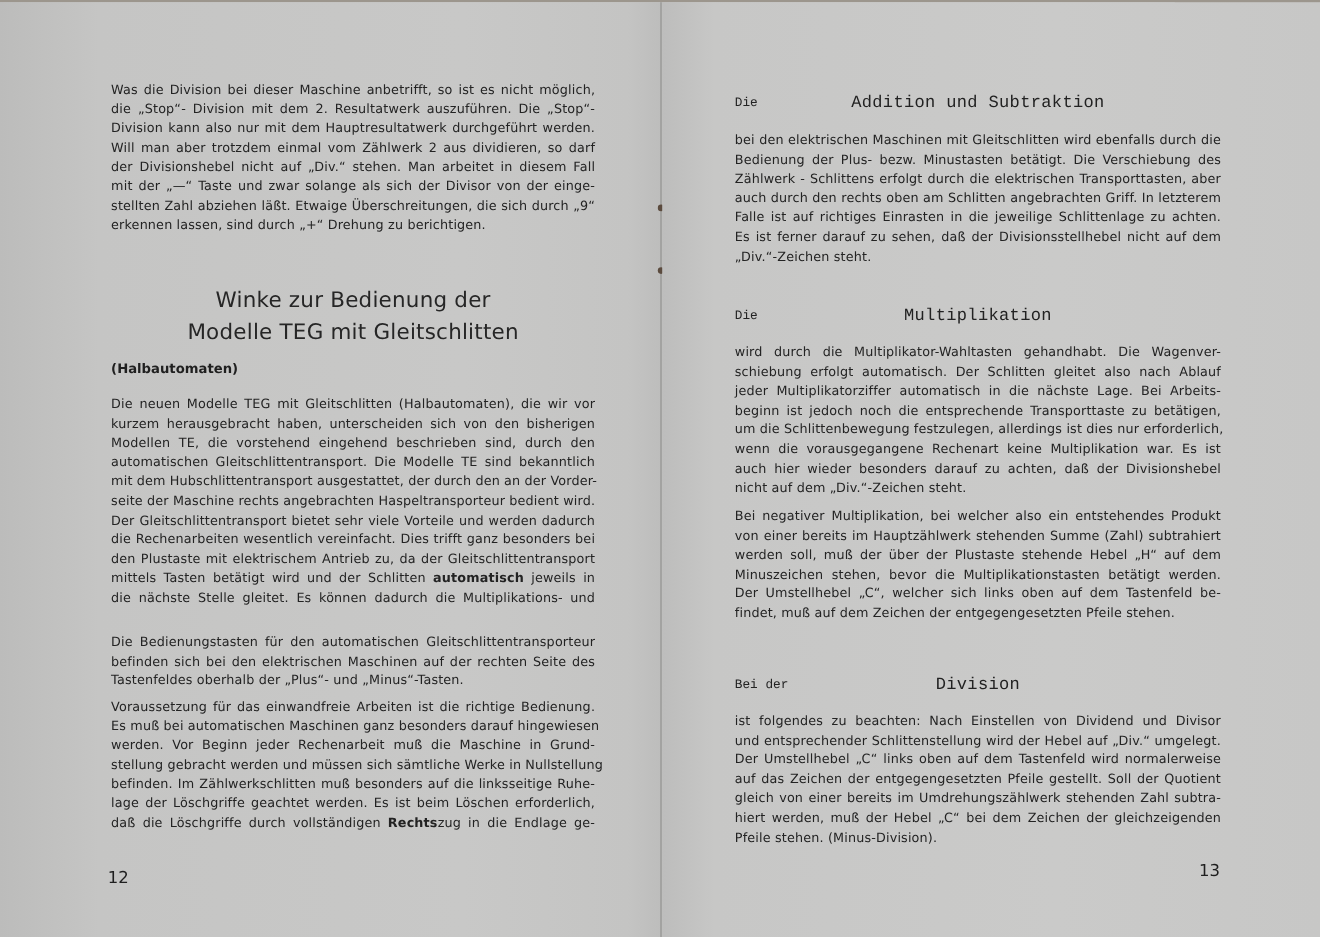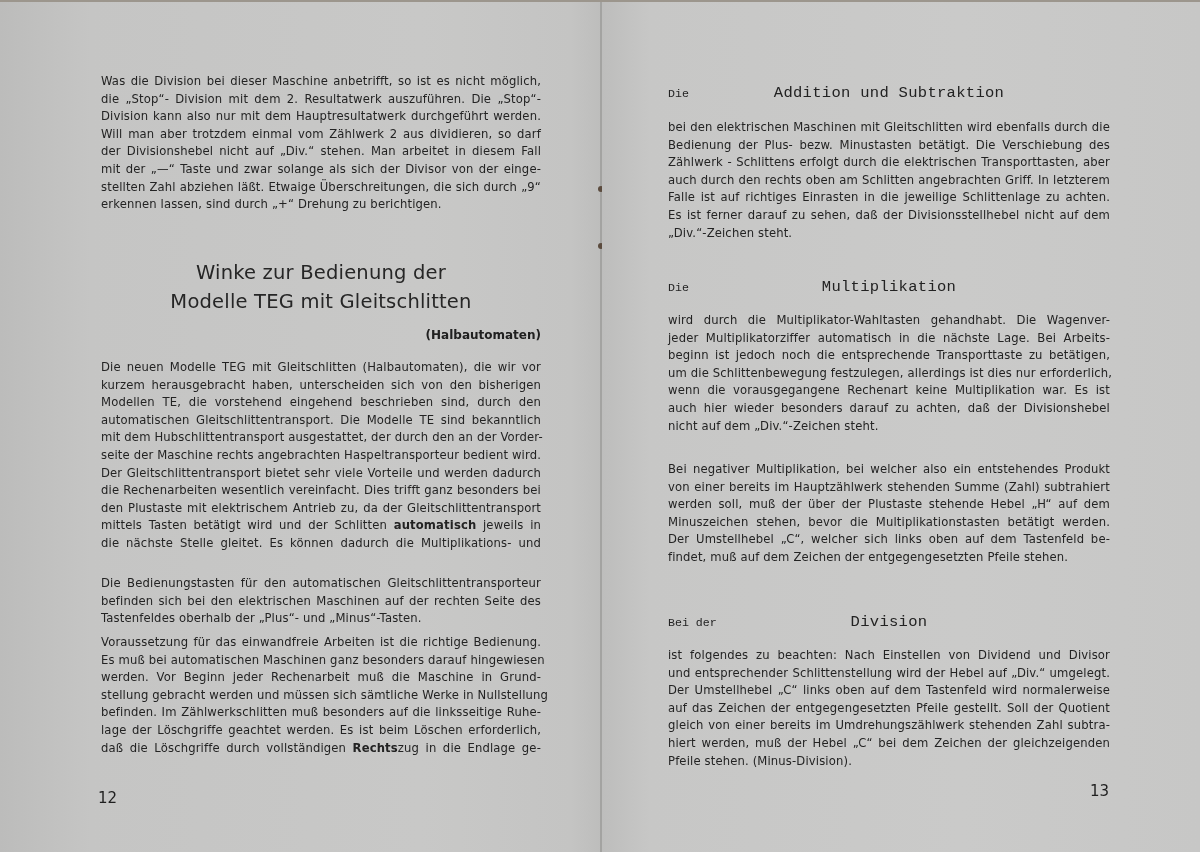--- a/index.html
+++ b/index.html
@@ -70,21 +70,21 @@
       left: 101px; width: 440px;
       text-align: center;
       font-size: 19.5px;
       line-height: 29px;
       color: #262626;
       letter-spacing: 0.2px;
     }
     .sub-heading {
       position: absolute;
       left: 101px; width: 440px;
-      text-align: right;
+      text-align: left;
       font-size: 12px;
       font-weight: bold;
       color: #202020;
     }
     .sec-head {
       position: absolute;
       left: 668px; width: 442px;
       height: 24px;
       font-family: Liberation Mono, monospace;
     }
@@ -187,20 +187,21 @@
     <span class="line">Es ist ferner darauf zu sehen, daß der Divisionsstellhebel nicht auf dem</span>
     <span class="line last">„Div.“-Zeichen steht.</span>
   </div>
 
   <div class="sec-head" style="top:270px;">
     <span class="sec-prefix">Die</span>
     <span class="sec-title">Multiplikation</span>
   </div>
   <div class="text-block right-col" style="top:310px;">
     <span class="line">wird durch die Multiplikator-Wahltasten gehandhabt. Die Wagenver-</span>
+    <span class="line">schiebung erfolgt automatisch. Der Schlitten gleitet also nach Ablauf</span>
     <span class="line">jeder Multiplikatorziffer automatisch in die nächste Lage. Bei Arbeits-</span>
     <span class="line">beginn ist jedoch noch die entsprechende Transporttaste zu betätigen,</span>
     <span class="line">um die Schlittenbewegung festzulegen, allerdings ist dies nur erforderlich,</span>
     <span class="line">wenn die vorausgegangene Rechenart keine Multiplikation war. Es ist</span>
     <span class="line">auch hier wieder besonders darauf zu achten, daß der Divisionshebel</span>
     <span class="line last">nicht auf dem „Div.“-Zeichen steht.</span>
   </div>
   <div class="text-block right-col" style="top:459px;">
     <span class="line">Bei negativer Multiplikation, bei welcher also ein entstehendes Produkt</span>
     <span class="line">von einer bereits im Hauptzählwerk stehenden Summe (Zahl) subtrahiert</span>

